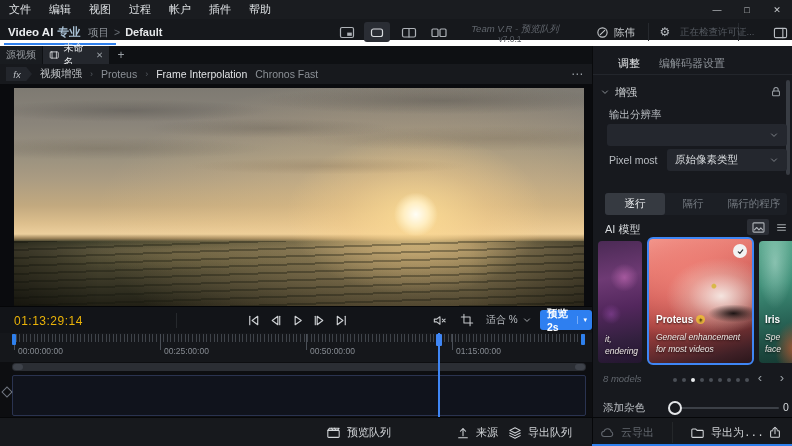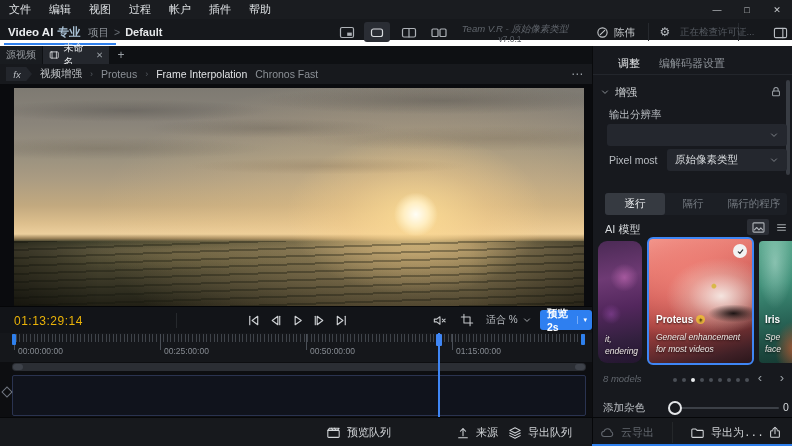--- a/index.html
+++ b/index.html
@@ -206,21 +206,21 @@
           <path d="M8 3.5v8.5"></path>
         </svg>
     </div>
     <div class="viewbtn" style="left:426px;">
       <svg class="ico" width="16" height="15" viewBox="0 0 16 15">
         <rect x="1" y="4" width="6" height="7.5" rx="1"></rect>
           <rect x="9" y="4" width="6" height="7.5" rx="1"></rect>
         </svg>
     </div>
 
-    <div class="license">Team V.R - 原始像素类型</div>
+    <div class="license">Team V.R - 预览队列</div>
     <div class="version">v7.0.1</div>
 
     <div class="tsep" style="left:648px;"></div>
     <div class="tsep" style="left:738px;"></div>
 
     <div class="account">
       <svg class="ico" width="13" height="13" viewBox="0 0 14 14">
         <circle cx="7" cy="7" r="5"></circle>
           <path d="M4.6 9.4l4.8-4.8"></path>
         </svg>
@@ -451,21 +451,21 @@
     </div>
     <div class="iconbtn" style="left:180px;top:173px;width:16px;height:16px;">
       <svg class="ico" width="11" height="11" viewBox="0 0 14 14">
         <path d="M2 3.5h10M2 7h10M2 10.5h10"></path>
         </svg>
     </div>
 
     <div class="card" style="left:5px;top:195px;width:44px;height:122px;
          background:radial-gradient(circle 14px at 60% 30%, rgba(220,120,200,.5), rgba(0,0,0,0) 100%),
                     radial-gradient(circle 10px at 30% 60%, rgba(160,80,180,.45), rgba(0,0,0,0) 100%),
-                    linear-gradient(170deg,#4b2a55 0%,#6e3a74 30%,#53275d 55%,#33203f 80%,#241630 100%);border-radius:9px;">
+                    linear-gradient(170deg,#4b2a55 0%,#6e3a74 30%,#53275d 55%,#33203f 80%,#241630 100%);">
       <div class="cdesc" style="bottom:18px;">it,</div>
       <div class="cdesc" style="bottom:6px;">endering</div>
     </div>
 
     <div class="card" style="left:54px;top:191px;width:107px;height:128px;border:2px solid #3f86f5;box-sizing:border-box;border-radius:6px;
          background:radial-gradient(circle 3px at 63% 38%, #d8b84a 0 60%, rgba(0,0,0,0) 100%),
                     radial-gradient(ellipse 34px 12px at 82% 60%, rgba(20,14,14,.95), rgba(0,0,0,0) 75%),
                     radial-gradient(ellipse 55px 38px at 70% 46%, rgba(250,250,245,.85), rgba(230,225,215,.3) 60%, rgba(0,0,0,0) 100%),
                     radial-gradient(ellipse 80px 65px at 42% 32%, rgba(240,130,120,.9), rgba(0,0,0,0) 100%),
                     linear-gradient(165deg,#f39a90 0%,#e4776e 22%,#cc5a55 40%,#a8423f 58%,#6f2f31 75%,#402026 90%,#2a161b 100%);">

